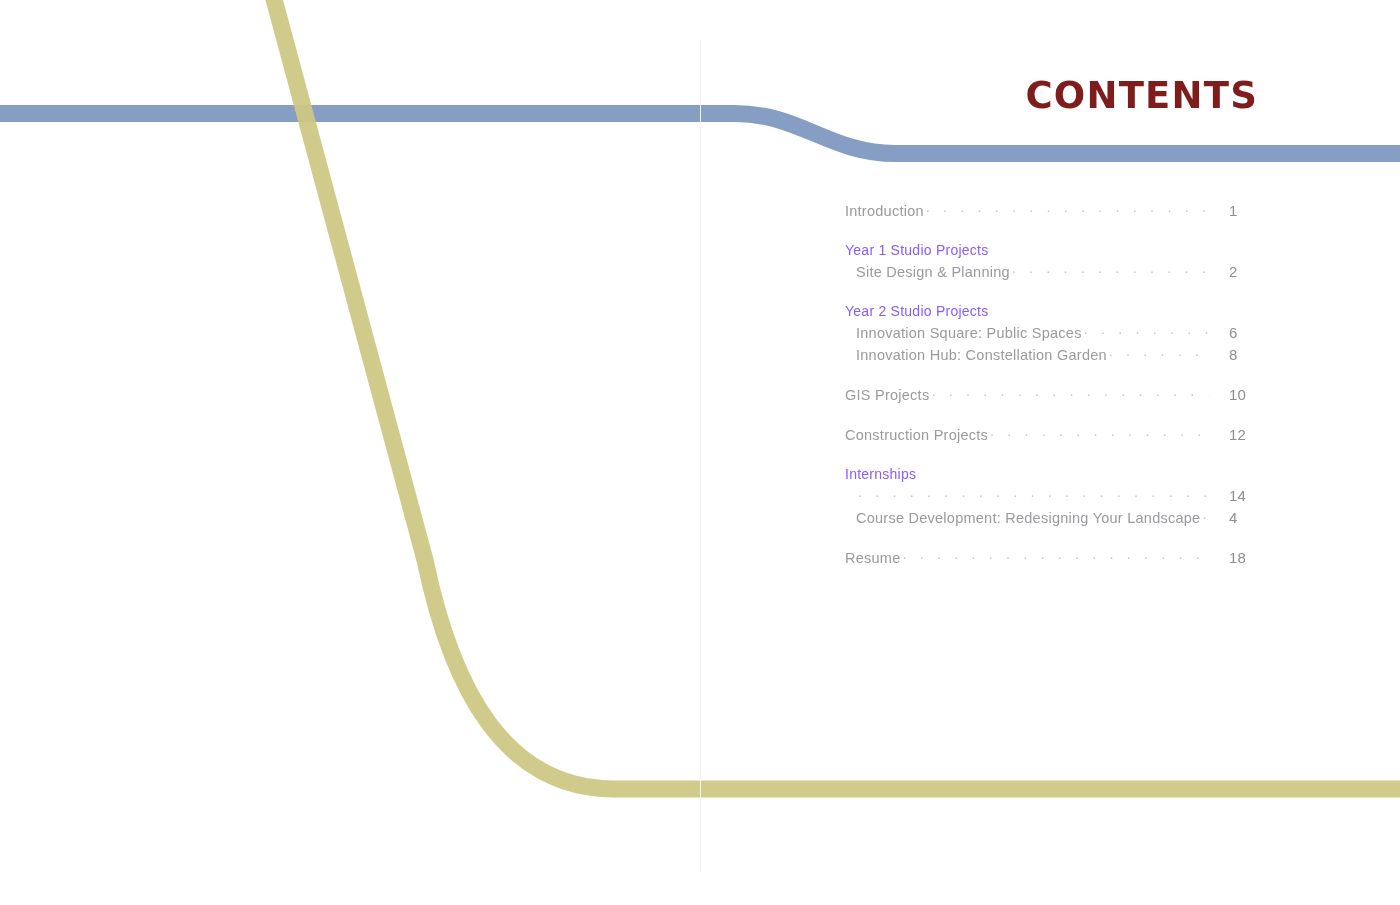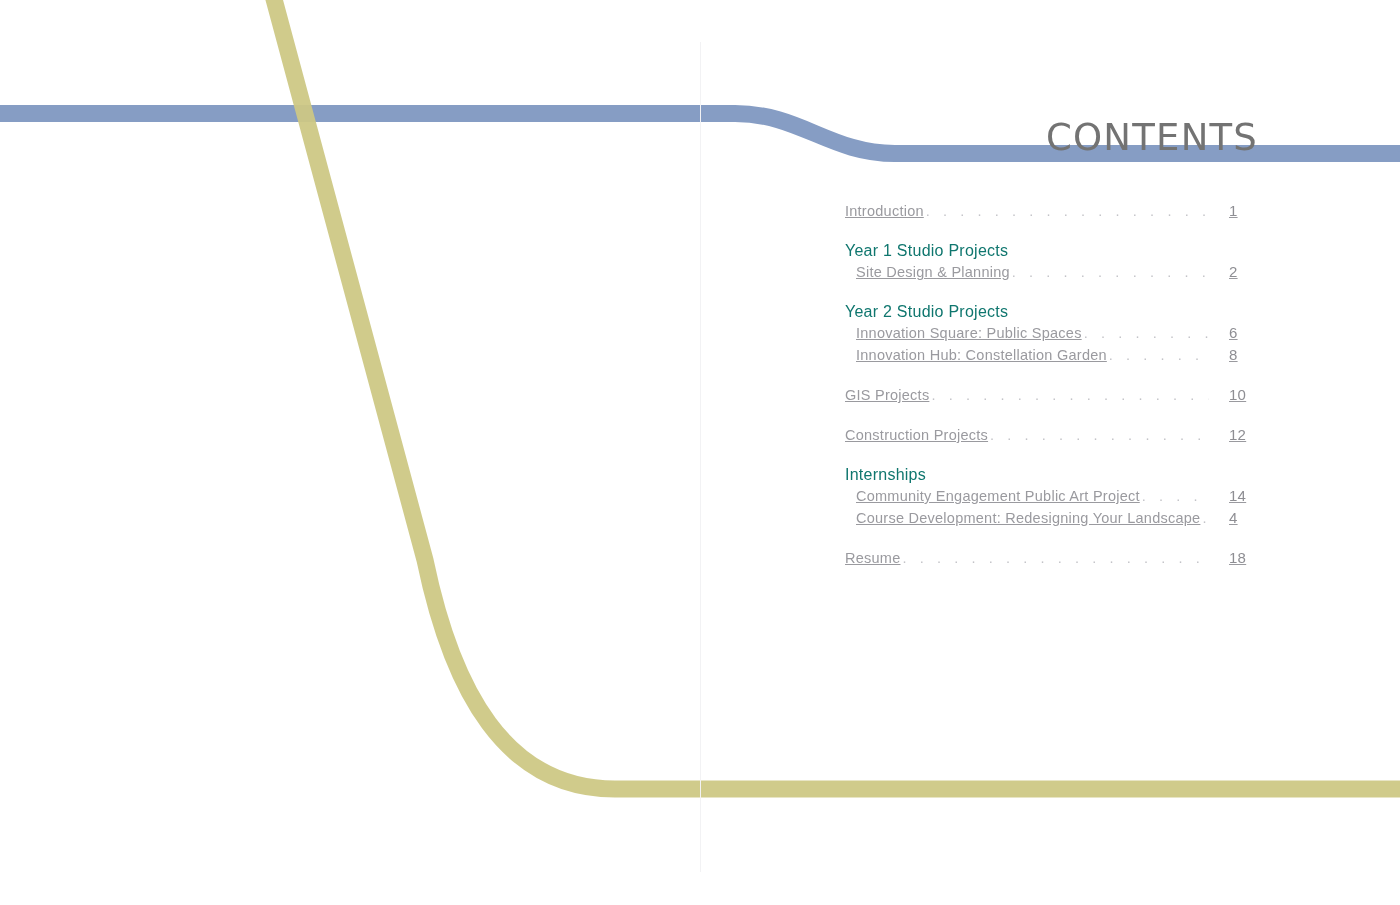--- a/index.html
+++ b/index.html
@@ -38,60 +38,58 @@
     background: #f2f2f4;
   }
 
   
   .contents-title {
     position: absolute;
     right: 142px;
     top: 74px;
     font-size: 37px;
     letter-spacing: 1.2px;
-    font-weight: 400;
-    color: #737373;
+    font-weight: 700;
+    color: #7f1d1d;
     white-space: nowrap;
     font-family: "DejaVu Sans", sans-serif;
     font-stretch: normal;
-    margin-top: 42px;
   }
 
   
   .toc {
     position: absolute;
     left: 845px;
     top: 200px;
     width: 420px;
     color: #9a9a9f;
   }
 
   .toc-group {
     margin-bottom: 18px;
   }
   .toc-group:last-child {
     margin-bottom: 7px;
   }
 
   .group-heading {
-    font-size: 16px;
+    font-size: 14px;
     line-height: 21px;
-    color: #0f766e;
+    color: #8b5cf6;
     letter-spacing: 0.25px;
     white-space: nowrap;
   }
 
   .toc-row {
     display: flex;
-    align-items: flex-end;
+    align-items: center;
     font-size: 14.5px;
     line-height: 22px;
     letter-spacing: 0.25px;
     white-space: nowrap;
-    text-decoration: underline;
   }
   .toc-row.sub {
     padding-left: 11px;
   }
 
   .row-label {
     color: #9a9a9f;
     flex: 0 0 auto;
   }
 
@@ -176,21 +174,20 @@
       <div class="toc-group">
         <div class="toc-row">
           <span class="row-label">Construction Projects</span>
           <span class="leader"></span>
           <span class="page-num">12</span>
         </div>
       </div>
       <div class="toc-group">
         <div class="group-heading">Internships</div>
         <div class="toc-row sub">
-          <span class="row-label">Community Engagement Public Art Project</span>
           <span class="leader"></span>
           <span class="page-num">14</span>
         </div>
         <div class="toc-row sub">
           <span class="row-label">Course Development: Redesigning Your Landscape</span>
           <span class="leader"></span>
           <span class="page-num">4</span>
         </div>
       </div>
       <div class="toc-group">

